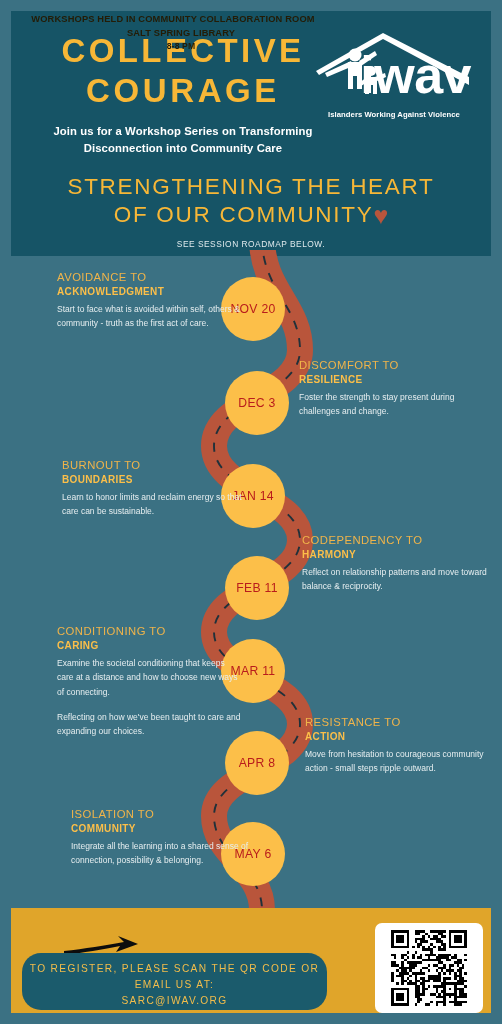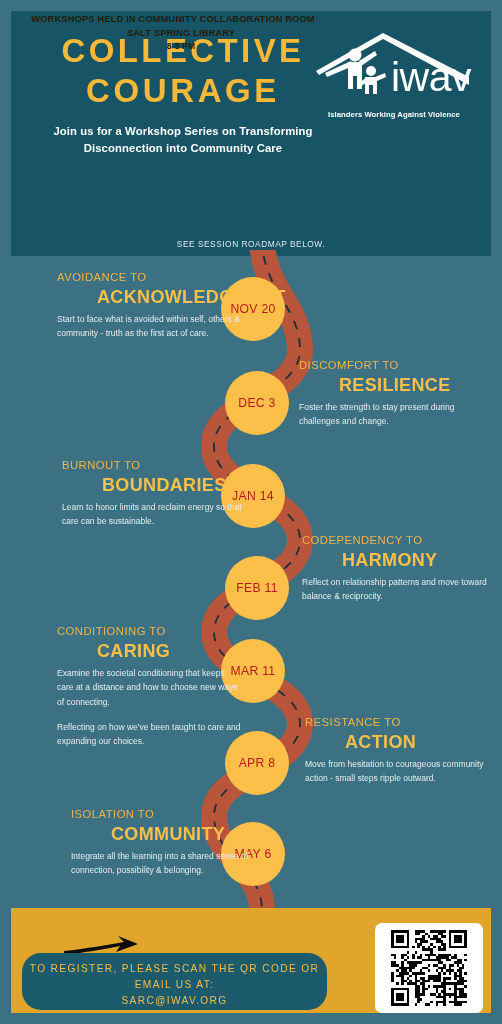--- a/index.html
+++ b/index.html
@@ -52,24 +52,24 @@
     left: 0; bottom: 0;
     width: 100%;
     text-align: center;
     color: #ffffff;
     font-size: 7.7px;
     font-weight: bold;
     letter-spacing: 0.05px;
   }
   .logo-word {
     position: absolute;
-    right: 2px; top: 24px;
+    right: 2px; top: 16px;
     color: #ffffff;
-    font-size: 41px;
-    font-weight: normal;
+    font-size: 52px;
+    font-weight: bold;
     letter-spacing: -0.5px;
     line-height: 1;
   }
   .headline {
     position: absolute;
     left: 0; top: 162px;
     width: 480px;
     text-align: center;
     color: #f7b737;
     font-size: 22.5px;
@@ -118,26 +118,25 @@
     width: 186px;
   }
   .step-kicker {
     color: #f0b44a;
     font-size: 11.3px;
     letter-spacing: 0.45px;
     line-height: 1.2;
   }
   .step-title {
     color: #fcbf49;
-    font-size: 18px;
+    font-size: 10px;
     font-weight: bold;
     letter-spacing: 0.35px;
     line-height: 1.25;
     margin-top: 1px;
-    margin-left: 40px;
   }
   .step-body {
     color: #e6eef0;
     font-size: 8.5px;
     line-height: 1.68;
     margin-top: 4px;
   }
   .step-body.second { margin-top: 11px; }
   
   .footer {
@@ -214,20 +213,26 @@
         <path d="M44 28 L60 18 L62 22 L46 33 Z" fill="#ffffff"></path>
         <circle cx="56" cy="38" r="5" fill="#ffffff"></circle>
         <path d="M50 44 h12 v17 h-4 v-9 h-4 v9 h-4 Z" fill="#ffffff"></path>
         <path d="M52 44 L44 50 L46 53 L54 48 Z" fill="#ffffff"></path>
         <path d="M60 44 L70 40 L71 44 L62 48 Z" fill="#ffffff"></path>
       </svg>
       <div class="logo-word">iwav</div>
       <div class="logo-tag">Islanders Working Against Violence</div>
     </div>
 
+    <div class="headline">
+      <div>STRENGTHENING THE HEART</div>
+      <div>
+        <span>OF OUR COMMUNITY</span><span class="heart">♥</span>
+      </div>
+    </div>
 
     <div class="roadmap-note">SEE SESSION ROADMAP BELOW.</div>
   </div>
 
   <svg id="road" viewBox="0 0 502 672">
     <path d="M262 -12
              C 262 40, 300 56, 300 100
              C 300 146, 214 150, 214 196
              C 214 242, 300 246, 300 290
              C 300 334, 214 338, 214 382

